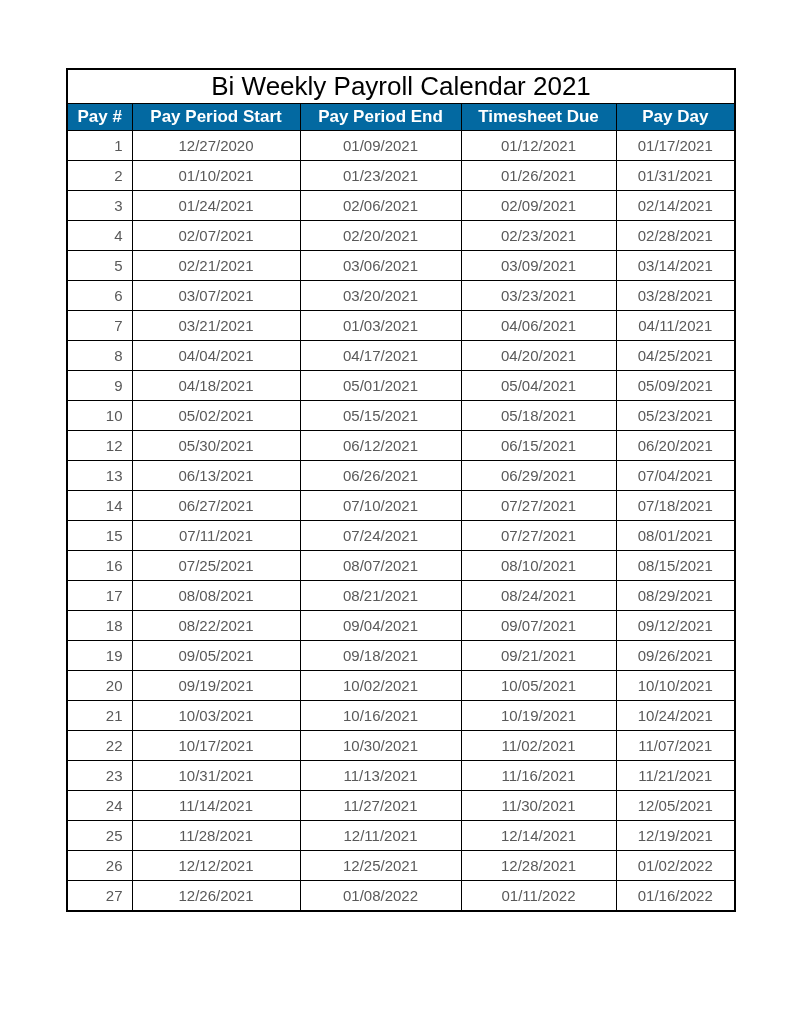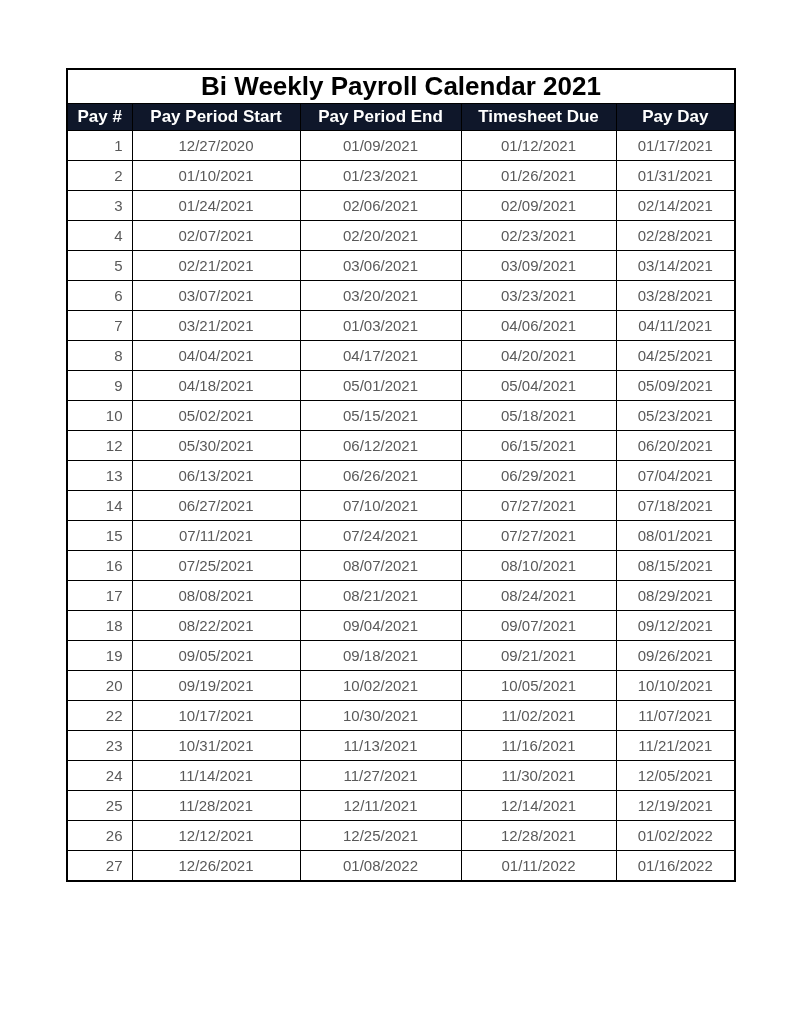--- a/index.html
+++ b/index.html
@@ -28,27 +28,27 @@
     border: 1px solid #000000;
     padding: 0;
     overflow: hidden;
     white-space: nowrap;
   }
   .title-cell {
     height: 33px;
     text-align: center;
     vertical-align: middle;
     font-size: 26px;
-    font-weight: bold;
+    font-weight: normal;
     color: #000000;
     background: #ffffff;
   }
   th.col-header {
     height: 26px;
-    background: #0f172a;
+    background: #0369a1;
     color: #ffffff;
     font-size: 17px;
     font-weight: bold;
     text-align: center;
     vertical-align: middle;
   }
   tbody td {
     height: 29px;
     font-size: 15px;
     color: #595959;
@@ -213,20 +213,27 @@
           <td>09/26/2021</td>
         </tr>
         <tr>
           <td class="num">20</td>
           <td>09/19/2021</td>
           <td>10/02/2021</td>
           <td>10/05/2021</td>
           <td>10/10/2021</td>
         </tr>
         <tr>
+          <td class="num">21</td>
+          <td>10/03/2021</td>
+          <td>10/16/2021</td>
+          <td>10/19/2021</td>
+          <td>10/24/2021</td>
+        </tr>
+        <tr>
           <td class="num">22</td>
           <td>10/17/2021</td>
           <td>10/30/2021</td>
           <td>11/02/2021</td>
           <td>11/07/2021</td>
         </tr>
         <tr>
           <td class="num">23</td>
           <td>10/31/2021</td>
           <td>11/13/2021</td>

